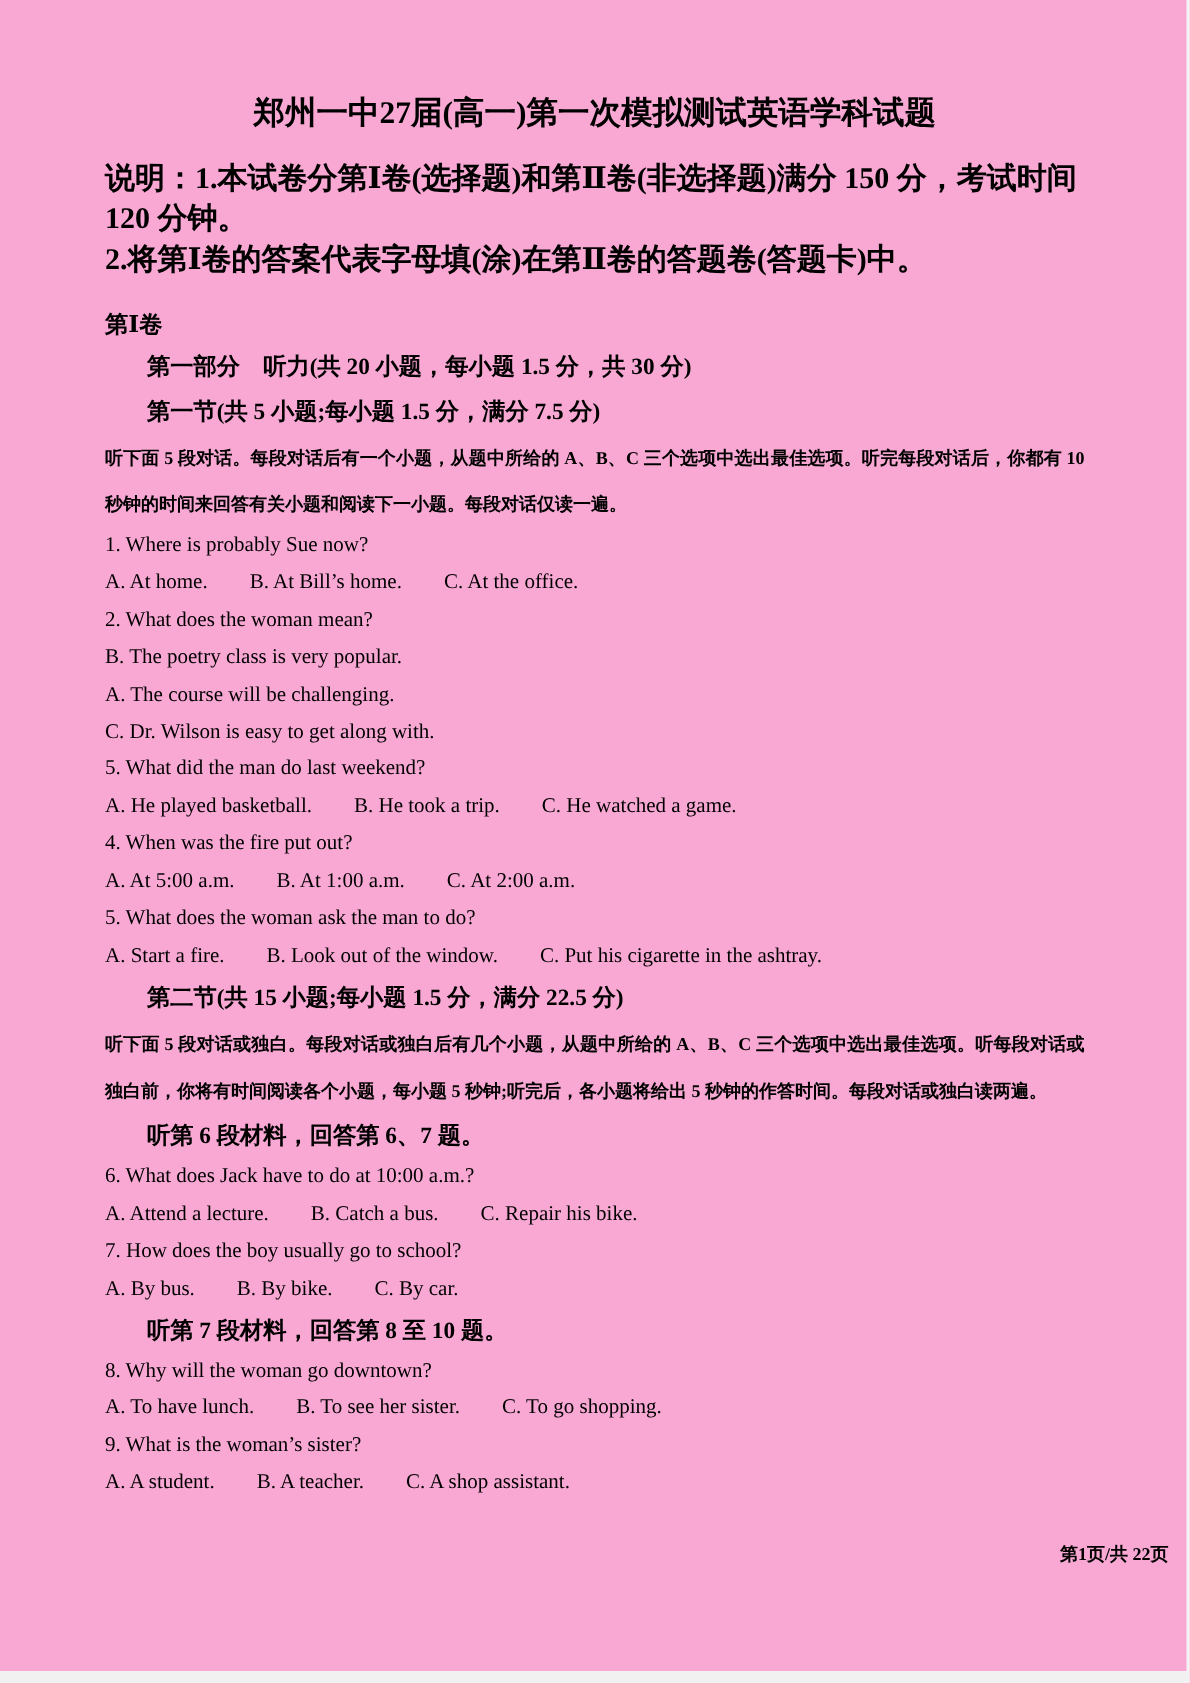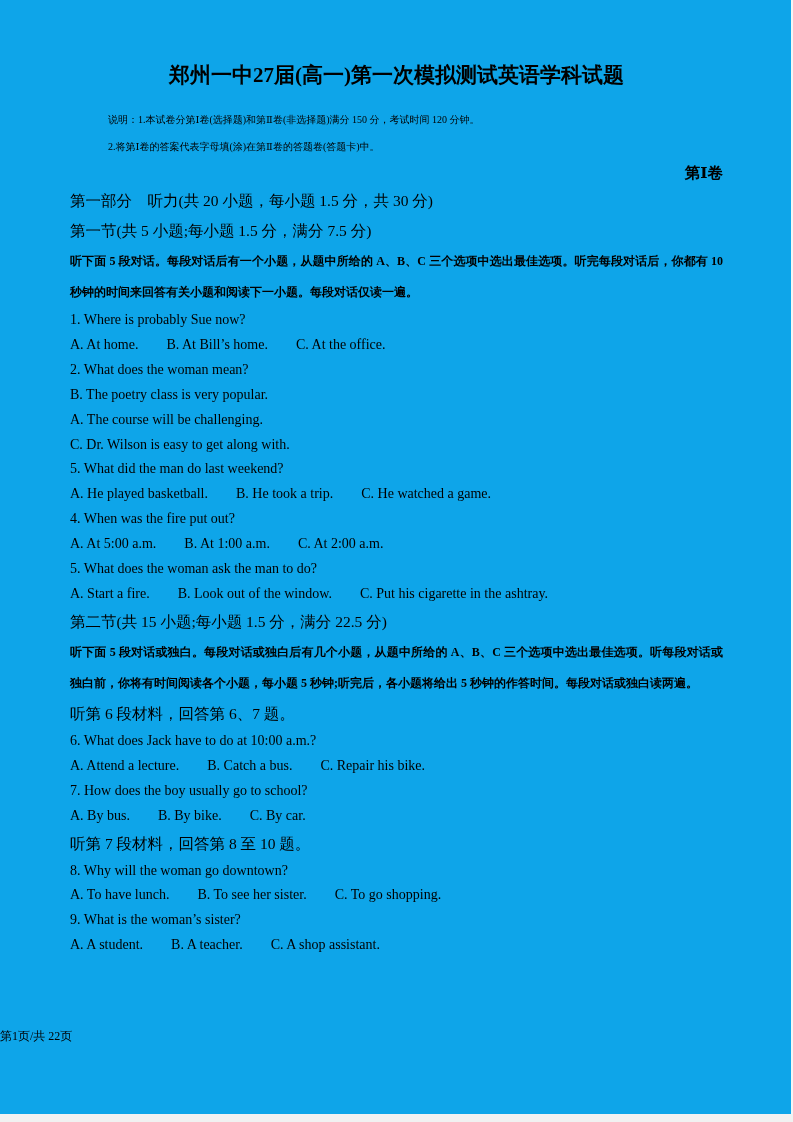--- a/index.html
+++ b/index.html
@@ -5,71 +5,72 @@
   html, body {
     margin: 0;
     padding: 0;
     background: #ffffff;
   }
   .page {
     position: relative;
     width: 793px;
     height: 1122px;
     margin: 0 auto;
-    background: #0ea5e9;
+    background: #f9a8d4;
     box-sizing: border-box;
     padding: 62px 70px 0 70px;
     font-family: "Liberation Serif", "DejaVu Serif", serif;
     color: #000000;
     overflow: hidden;
   }
   .title {
     font-size: 21px;
     font-weight: 700;
     text-align: center;
     margin: 0 0 18px 0;
     line-height: 26px;
   }
   p { margin: 0; }
   .note {
-    font-size: 10px;
-    font-weight: 400;
+    font-size: 20px;
+    font-weight: 700;
     line-height: 27px;
-    margin-left: 38px;
   }
   .vol {
     font-size: 15.5px;
     font-weight: 700;
     line-height: 26px;
-    text-align: right;
+    text-align: left;
+    margin-top: 17px;
   }
   .zh {
     font-size: 15.5px;
-    font-weight: 400;
+    font-weight: 700;
     line-height: 30px;
+    margin-left: 28px;
   }
   .inst {
     font-size: 12px;
     font-weight: 700;
     line-height: 31px;
     text-align: justify;
   }
   .en {
     font-size: 14px;
     font-weight: 400;
     line-height: 24.9px;
   }
   .footer {
     position: absolute;
     left: 0;
     right: 14px;
     top: 1028px;
-    text-align: left;
+    text-align: right;
     font-size: 12px;
-    font-weight: 400;
+    font-weight: 700;
   }
   .edge-bottom {
     position: absolute;
     left: 0; right: 0; bottom: 0;
     height: 8px;
     background: #f1f1f1;
   }
   .edge-right {
     position: absolute;
     top: 0; bottom: 0; right: 0;

